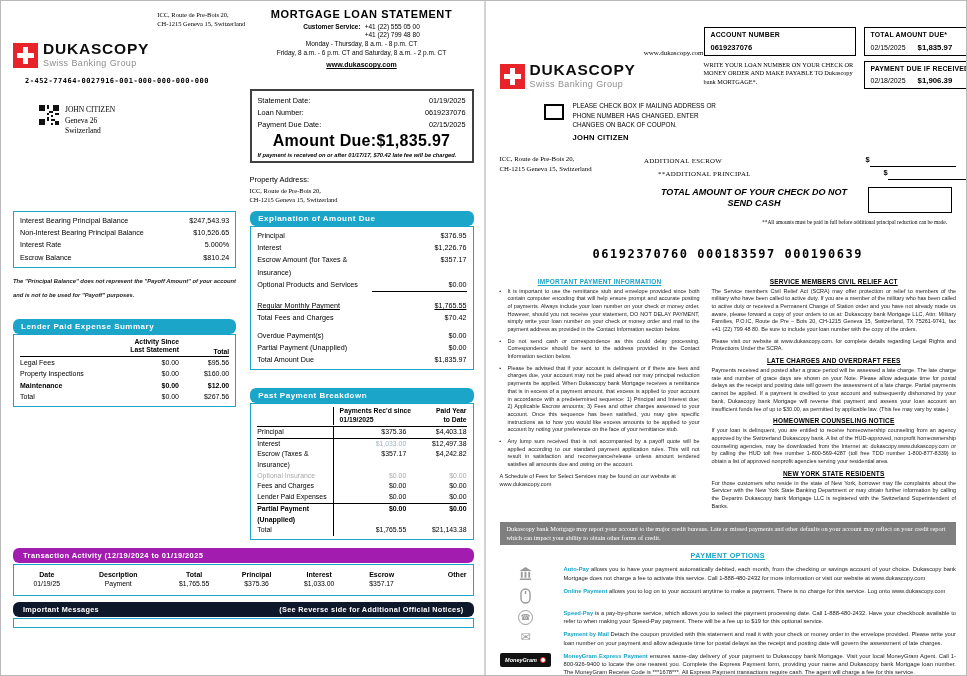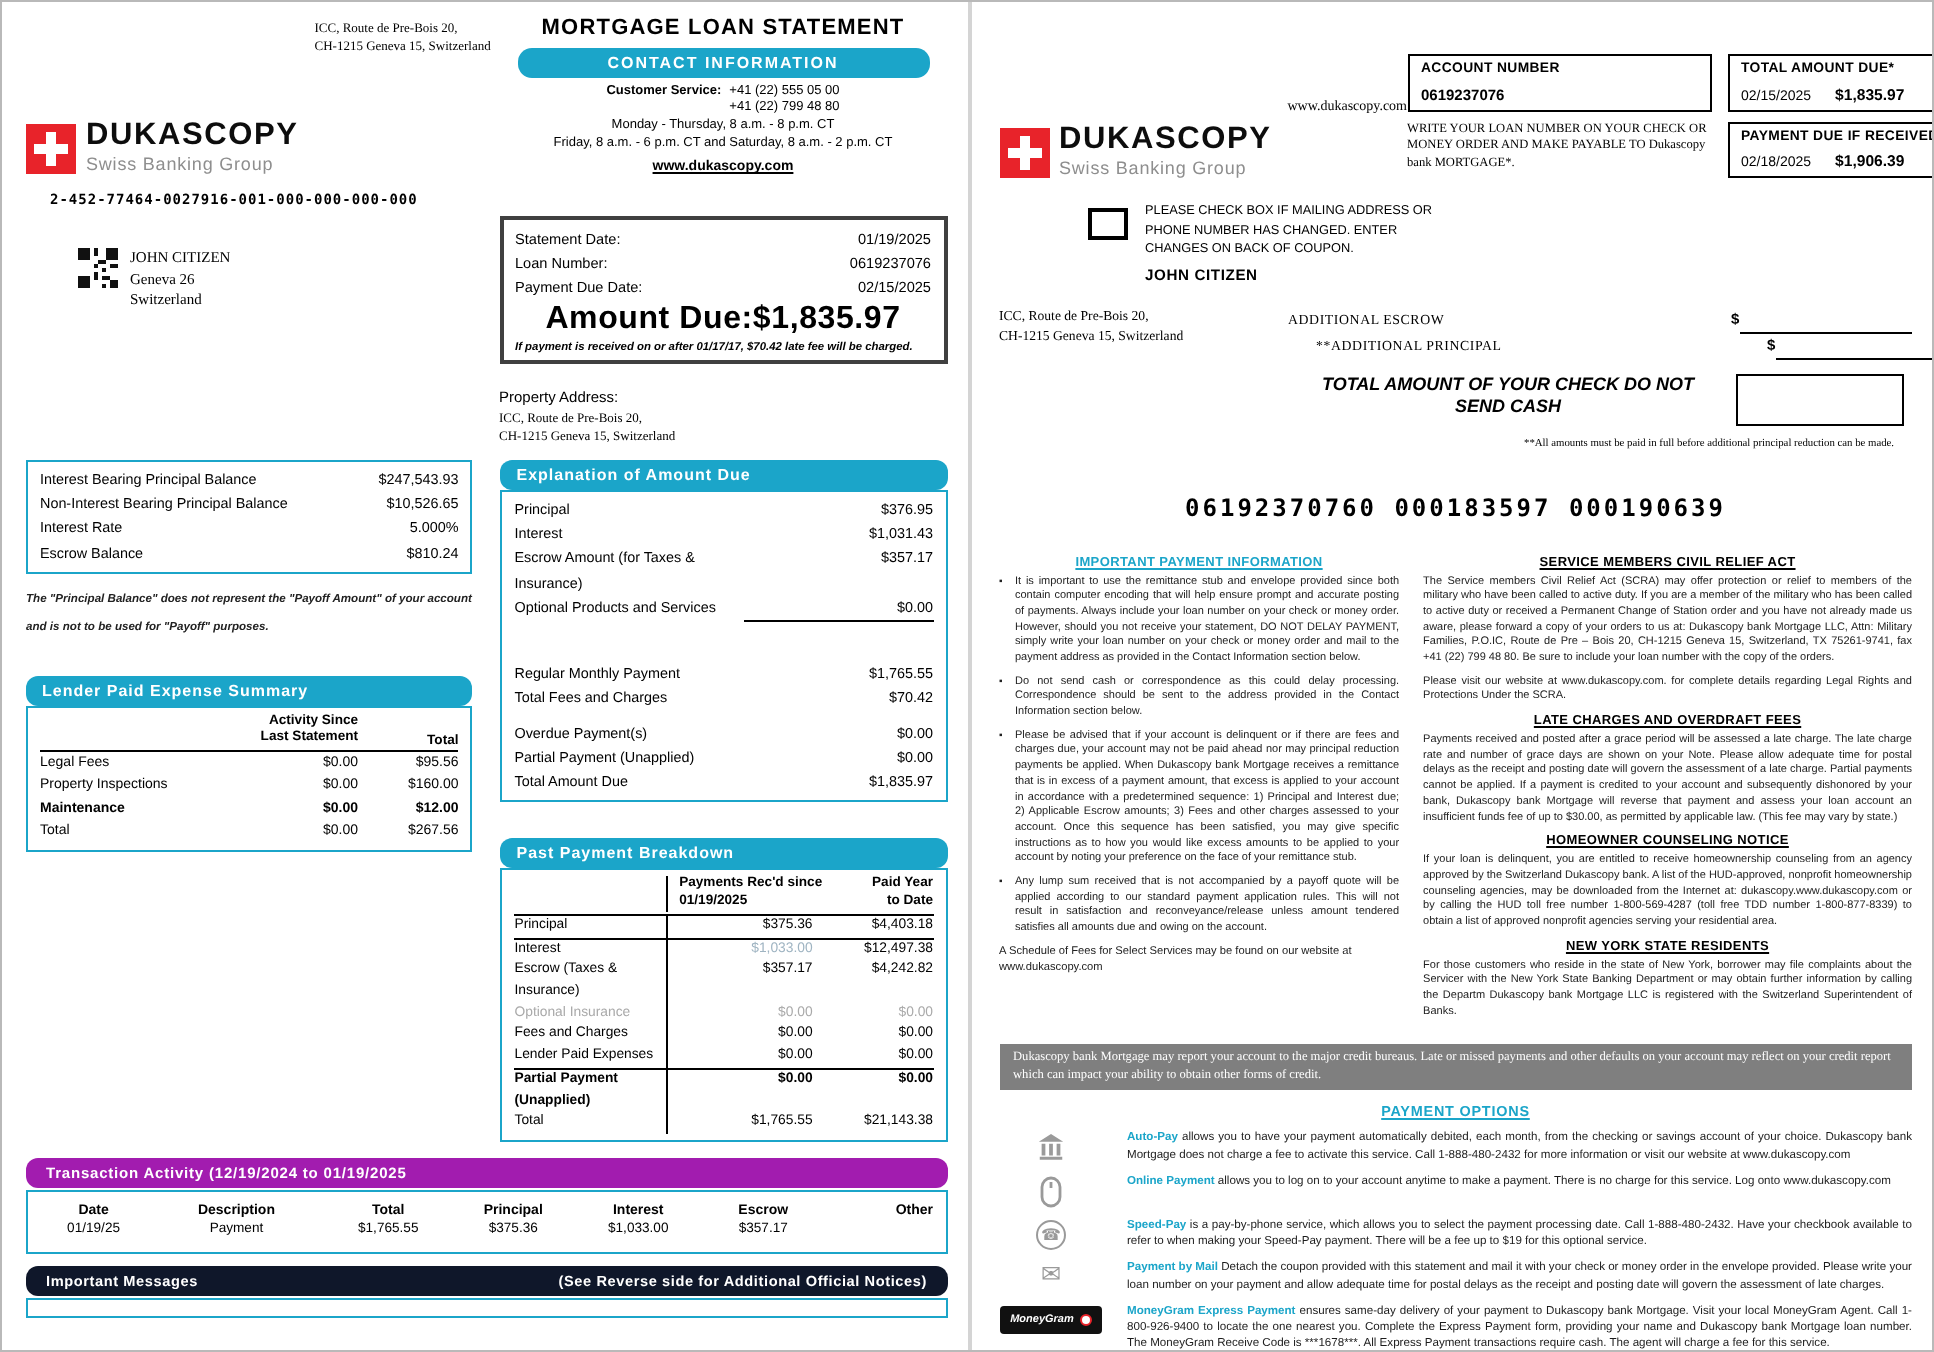--- a/index.html
+++ b/index.html
@@ -48,21 +48,21 @@
   
   .cols { display:flex; gap:14px; margin-top:6px; }
   .col { flex:1; min-width:0; }
   .sec-bar { background:#1ba5c9; color:#fff; font-weight:bold; font-size:8px; letter-spacing:.5px; padding:3px 8px; border-radius:6px; }
   .box { border:1px solid #1ba5c9; padding:3px 6px; }
   .frow { display:flex; justify-content:space-between; font-size:7.2px; line-height:1.7; }
   .acct-note { margin-top:7px; font-size:5.8px; font-style:italic; font-weight:bold; line-height:2.4; color:#222; }
 
   .explain .frow .val { flex:0 0 45%; text-align:right; }
   .explain .frow:nth-child(4) .val { border-bottom:1.5px solid #000; }
-  .explain .frow:nth-child(5) { margin-top:20px; }
+  .explain .frow:nth-child(5) { margin-top:8px;text-decoration:underline; }
   .explain .frow:nth-child(7) { margin-top:5px; }
 
   .lender { margin-top:16px; }
   .lh { display:flex; font-size:6.8px; font-weight:bold; border-bottom:1.5px solid #000; padding-bottom:1px; }
   .lh .sp { flex:1; }
   .lh .h1 { flex:0 0 40%; text-align:right; line-height:1.25; }
   .lh .h2 { flex:0 0 24%; text-align:right; align-self:flex-end; }
   .lrow { display:flex; font-size:7px; line-height:1.65; }
   .lrow .lbl { flex:1; }
   .lrow .v1 { flex:0 0 40%; text-align:right; }
@@ -171,21 +171,20 @@
           <div class="logo-name">DUKASCOPY</div>
           <div class="logo-tag">Swiss Banking Group</div>
         </div>
       </div>
       <div class="hq-addr">
         <div>ICC, Route de Pre-Bois 20,</div>
         <div>CH-1215 Geneva 15, Switzerland</div>
       </div>
       <div class="hdr-right">
         <div class="stmt-title">MORTGAGE LOAN STATEMENT</div>
-        <div class="contact-bar">CONTACT INFORMATION</div>
         <div class="cs-row">
           <span class="cs-label">Customer Service:</span>
           <span class="cs-phones">
             <div>+41 (22) 555 05 00</div>
             <div>+41 (22) 799 48 80</div>
           </span>
         </div>
         <div class="hours">Monday - Thursday, 8 a.m. - 8 p.m. CT</div>
         <div class="hours">Friday, 8 a.m. - 6 p.m. CT and Saturday, 8 a.m. - 2 p.m. CT</div>
         <span class="site-link">www.dukascopy.com</span>
@@ -314,21 +313,21 @@
         <div class="sec-bar">Explanation of Amount Due</div>
         <div class="box explain">
 
             <div class="frow">
               <span>Principal</span>
               <span class="val">$376.95</span>
             </div>
 
             <div class="frow">
               <span>Interest</span>
-              <span class="val">$1,031.43</span>
+              <span class="val">$1,226.76</span>
             </div>
 
             <div class="frow">
               <span>Escrow Amount (for Taxes &amp; Insurance)</span>
               <span class="val">$357.17</span>
             </div>
 
             <div class="frow">
               <span>Optional Products and Services</span>
               <span class="val">$0.00</span>

